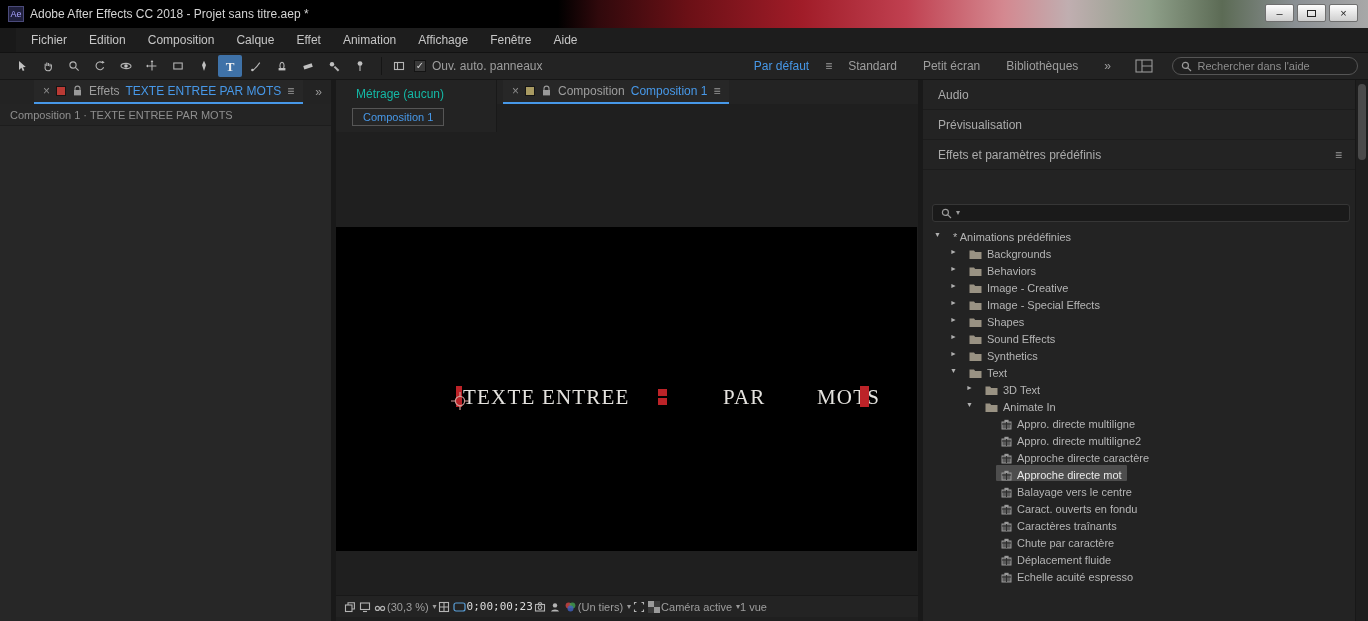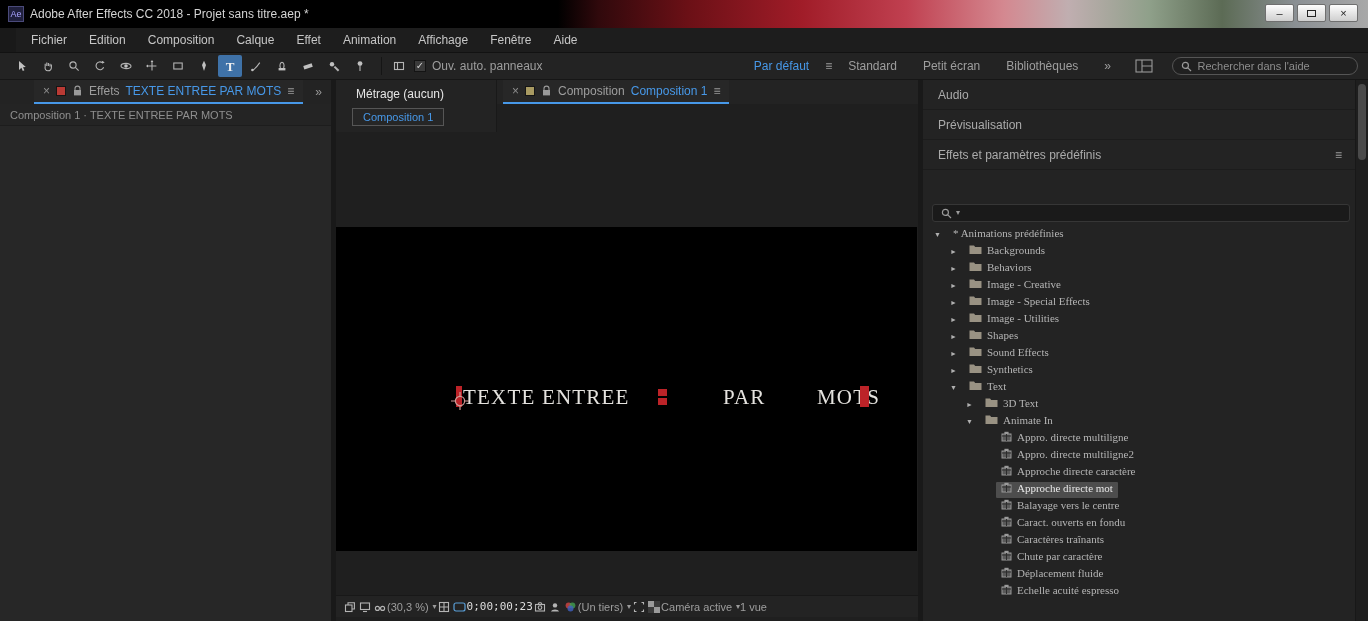--- a/index.html
+++ b/index.html
@@ -60,21 +60,21 @@
   
   .panel-left { position:absolute; left:0; top:80px; width:331px; bottom:0; background:#272727; }
   .panel-left .tabstrip { padding-left:34px; }
   .subtitle-row { height:22px; display:flex; align-items:center; padding-left:10px; font-size:11px; color:#8f8f8f;
     background:#242424; border-bottom:1px solid #1d1d1d; white-space:nowrap; }
 
   
   .panel-center { position:absolute; left:336px; top:80px; width:582px; bottom:0; background:#1f1f1f; }
   .viewer { position:absolute; left:0; top:24px; right:0; bottom:26px; background:#1f1f1f; }
   .metrage-block { position:absolute; left:0; top:0; width:161px; height:52px; background:#232323; z-index:2; border-right:1px solid #191919; }
-  .metrage-tab { padding:7px 0 0 20px; font-size:12px; color:#e5e5e5; white-space:nowrap; }
+  .metrage-tab { padding:7px 0 0 20px; font-size:12px; color:#14b8a6; white-space:nowrap; }
   .viewer-pill { position:absolute; left:16px; top:28px; height:18px; padding:0 10px; border:1px solid #565656; color:var(--accent);
     font-size:11px; line-height:16px; background:#262626; white-space:nowrap; }
   .comp-tabstrip { position:absolute; left:161px; top:0; right:0; height:24px; background:#232323; display:flex; align-items:center; padding-left:6px; }
   .canvas { position:absolute; left:0; top:123px; width:581px; height:324px; background:#000; overflow:hidden; }
   .canvas-word { position:absolute; top:158px; font-family:"Liberation Serif", serif; font-size:21px; letter-spacing:1.2px; color:#e4e2de; white-space:nowrap; }
   .marker { position:absolute; background:#bc2328; }
   .anchor-svg { position:absolute; }
 
   
   .statusbar { position:absolute; left:0; right:0; bottom:4px; height:22px; background:#232323; border-top:1px solid #181818;
@@ -86,21 +86,21 @@
   
   .panel-right { position:absolute; left:923px; top:80px; right:0; bottom:0; background:#232323; }
   .stack-row { height:30px; border-bottom:1px solid #1c1c1c; display:flex; align-items:center; padding:0 15px;
     font-size:12px; color:#ababab; position:relative; }
   .stack-menu { position:absolute; right:26px; color:#9a9a9a; font-size:12px; }
   .preset-search { position:absolute; left:9px; right:18px; top:124px; height:18px; background:#1a1a1a; border:1px solid #363636;
     border-radius:3px; display:flex; align-items:center; padding:0 6px; gap:3px; }
   .tree { position:absolute; left:0; right:13px; top:146px; bottom:0; overflow:hidden; font-size:11px; }
   .tree-row { height:17px; display:flex; align-items:center; color:#b5b5b5; white-space:nowrap; }
   .twisty { width:14px; font-size:7px; color:#b0b0b0; flex:none; }
-  .tree-body { display:flex; align-items:flex-start; gap:5px; padding:0 5px; height:16px; border-radius:1px;font-family:Liberation Serif, serif; }
+  .tree-body { display:flex; align-items:flex-end; gap:5px; padding:0 5px; height:16px; border-radius:1px; }
   .tree-row.selected .tree-body { background:#4d4d4d; color:#e8e8e8; }
   .ticon { display:flex; align-items:center; }
   .scrollbar { position:absolute; right:0; top:0; width:13px; bottom:0; background:#1e1e1e; border-left:1px solid #181818; }
   .thumb { position:absolute; left:2px; right:2px; top:4px; height:76px; background:#4a4a4a; border-radius:4px; }
 </style>
 </head>
 <body>
 
 <div class="root">
 
@@ -455,31 +455,20 @@
           </span>
         </div>
         <div class="tree-row" style="padding-left: 27px;">
           <span class="twisty">►</span>
           <span class="tree-body">
             <span class="ticon">
               <svg width="13" height="11" viewBox="0 0 13 11">
                 <path d="M0.5 1.5 H5 L6.2 3 H12.5 V10 H0.5 Z" fill="#999283"></path>
               </svg>
             </span>
-            <span>Image - Utilities</span>
-          </span>
-        </div>
-        <div class="tree-row" style="padding-left: 27px;">
-          <span class="twisty">►</span>
-          <span class="tree-body">
-            <span class="ticon">
-              <svg width="13" height="11" viewBox="0 0 13 11">
-                <path d="M0.5 1.5 H5 L6.2 3 H12.5 V10 H0.5 Z" fill="#999283"></path>
-              </svg>
-            </span>
             <span>Shapes</span>
           </span>
         </div>
         <div class="tree-row" style="padding-left: 27px;">
           <span class="twisty">►</span>
           <span class="tree-body">
             <span class="ticon">
               <svg width="13" height="11" viewBox="0 0 13 11">
                 <path d="M0.5 1.5 H5 L6.2 3 H12.5 V10 H0.5 Z" fill="#999283"></path>
               </svg>

